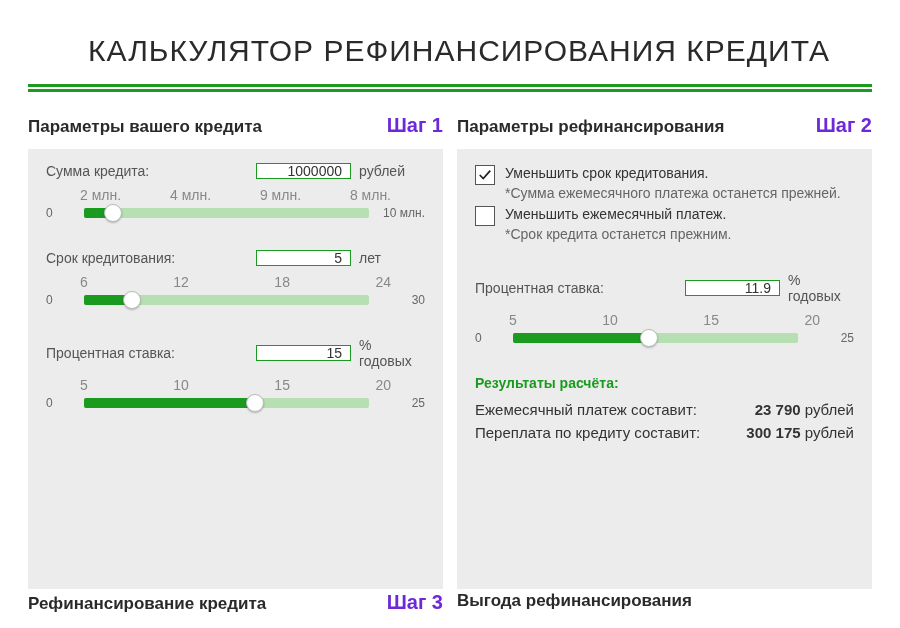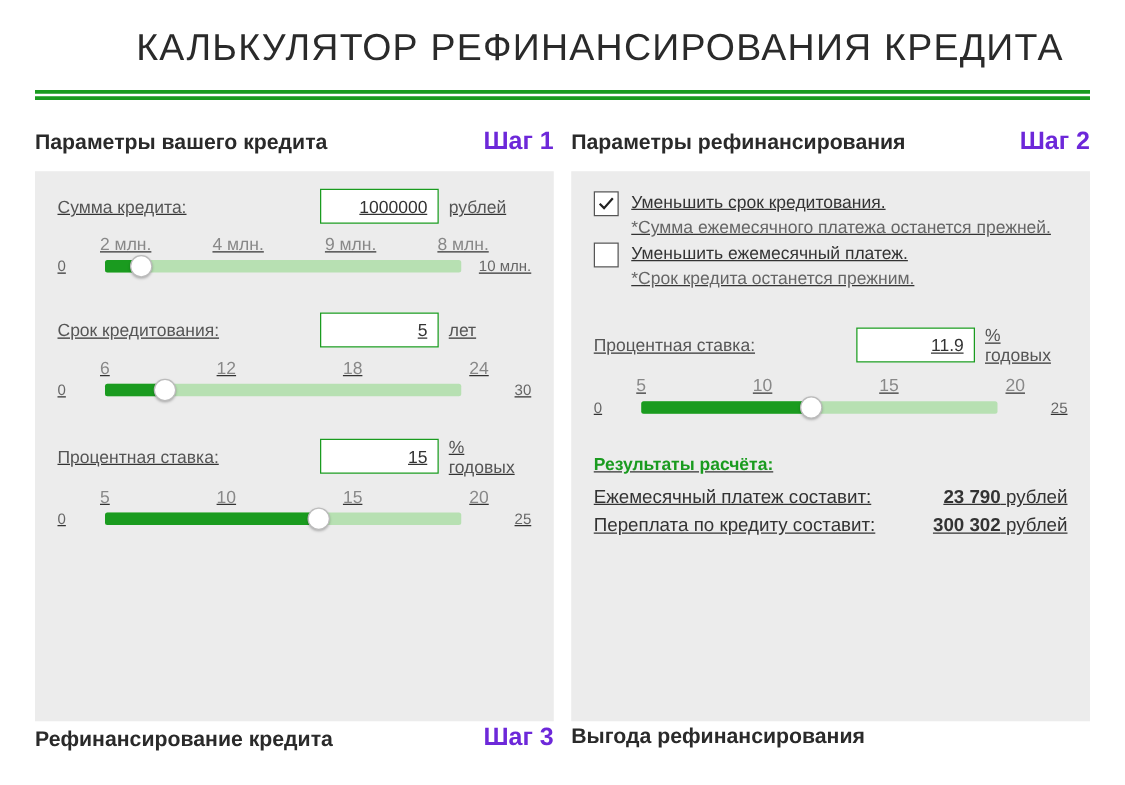--- a/index.html
+++ b/index.html
@@ -8,22 +8,22 @@
     background: #fff;
     width: 900px;
     padding: 18px 28px;
     color: #333;
   }
   .page-title {
     font-size: 30px;
     font-weight: 400;
     color: #2a2a2a;
     letter-spacing: 1px;
-    text-align: center;
-    margin: 4px 0 16px 60px;
+    text-align: left;
+    margin: 16px 0 16px 60px;
   }
   .green-rule {
     height: 3px;
     background: #1a9b1f;
     border: none;
     margin: 0;
   }
   .green-rule + .green-rule { margin-top: 2px; }
   .columns {
     display: flex;
@@ -43,38 +43,37 @@
     color: #2a2a2a;
   }
   .step-badge {
     font-size: 20px;
     font-weight: 700;
     color: #6d28d9;
   }
   .panel {
     background: #ececec;
     padding: 14px 18px 20px 18px;
-    text-decoration: underline;
   }
   .panel.left { min-height: 440px; }
   .panel.right { min-height: 440px; }
   .field-block { margin-bottom: 30px; }
   .field-row {
     display: flex;
     align-items: center;
     justify-content: space-between;
     margin-bottom: 8px;
   }
   .field-label {
     font-size: 14px;
     color: #555;
   }
   .field-input {
     width: 95px;
-    height: 28px;
+    height: 16px;
     border: 1px solid #1a9b1f;
     background: #fff;
     font-size: 14px;
     text-align: right;
     padding: 0 8px;
     color: #333;
   }
   .field-unit {
     font-size: 14px;
     color: #555;
@@ -328,21 +327,21 @@
       <div class="result-row">
         <span>Ежемесячный платеж составит:</span>
         <span>
           <span class="result-val">23 790</span>
           <span>рублей</span>
         </span>
       </div>
       <div class="result-row">
         <span>Переплата по кредиту составит:</span>
         <span>
-          <span class="result-val">300 302</span>
+          <span class="result-val">300 175</span>
           <span>рублей</span>
         </span>
       </div>
 
     </div>
 
     <div class="step-footer">
       <div class="step-title">Выгода рефинансирования</div>
     </div>
   </div>

